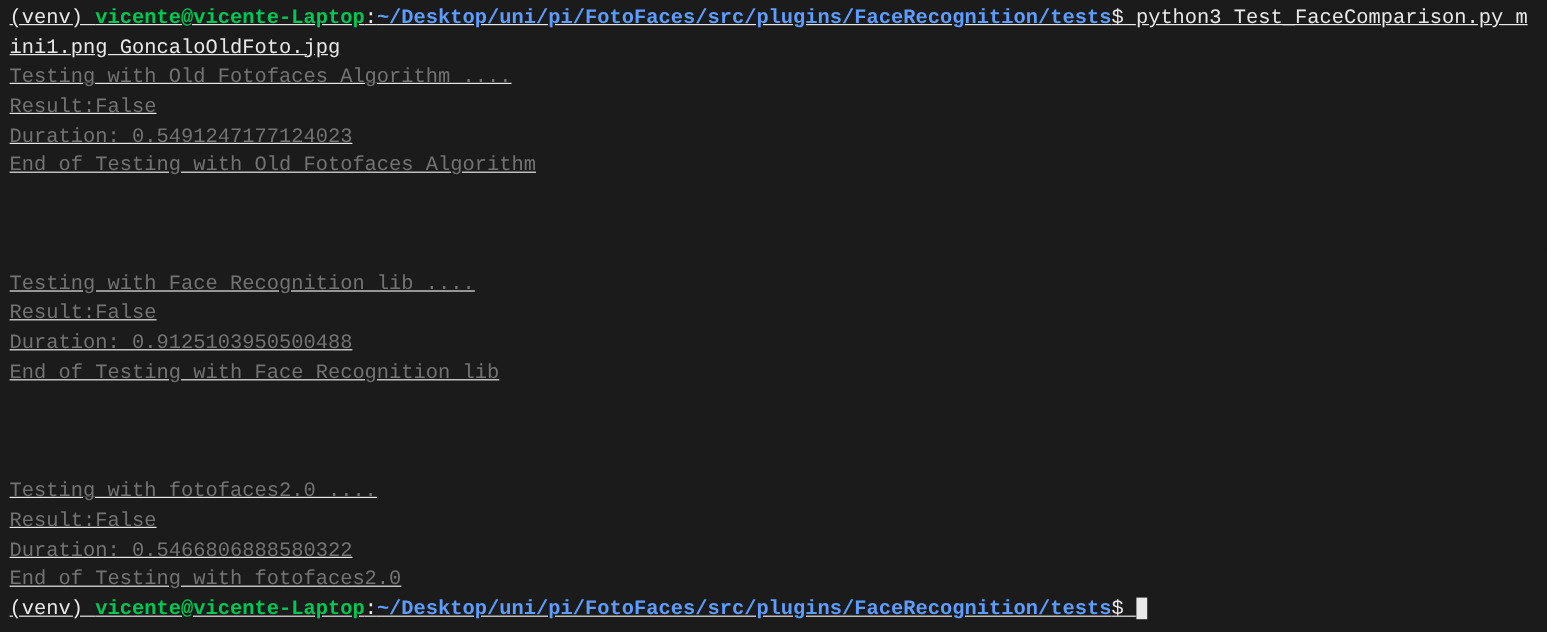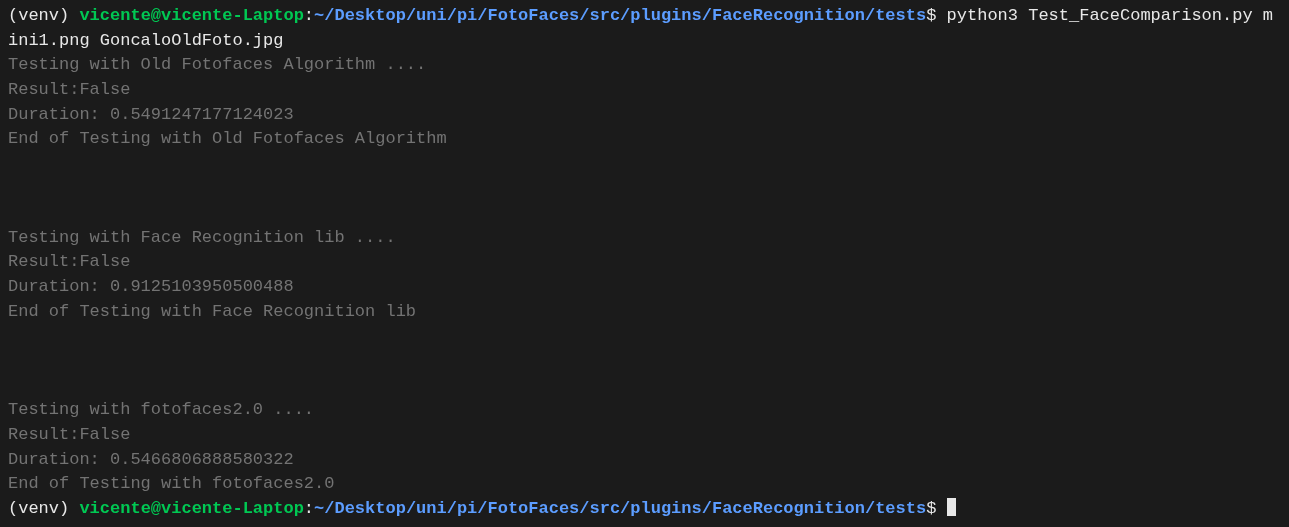--- a/index.html
+++ b/index.html
@@ -15,20 +15,21 @@
       line-height: 1.45;
       padding: 4px 8px;
       width: 1289px;
       height: 527px;
       overflow: hidden;
       font-weight: 500;
     }
     .terminal {
       white-space: pre-wrap;
       word-break: break-all;
+      text-decoration: underline;
     }
     .venv {
       color: #e8e8e8;
     }
     .user-host {
       color: #00c853;
       font-weight: bold;
     }
     .colon {
       color: #e8e8e8;

